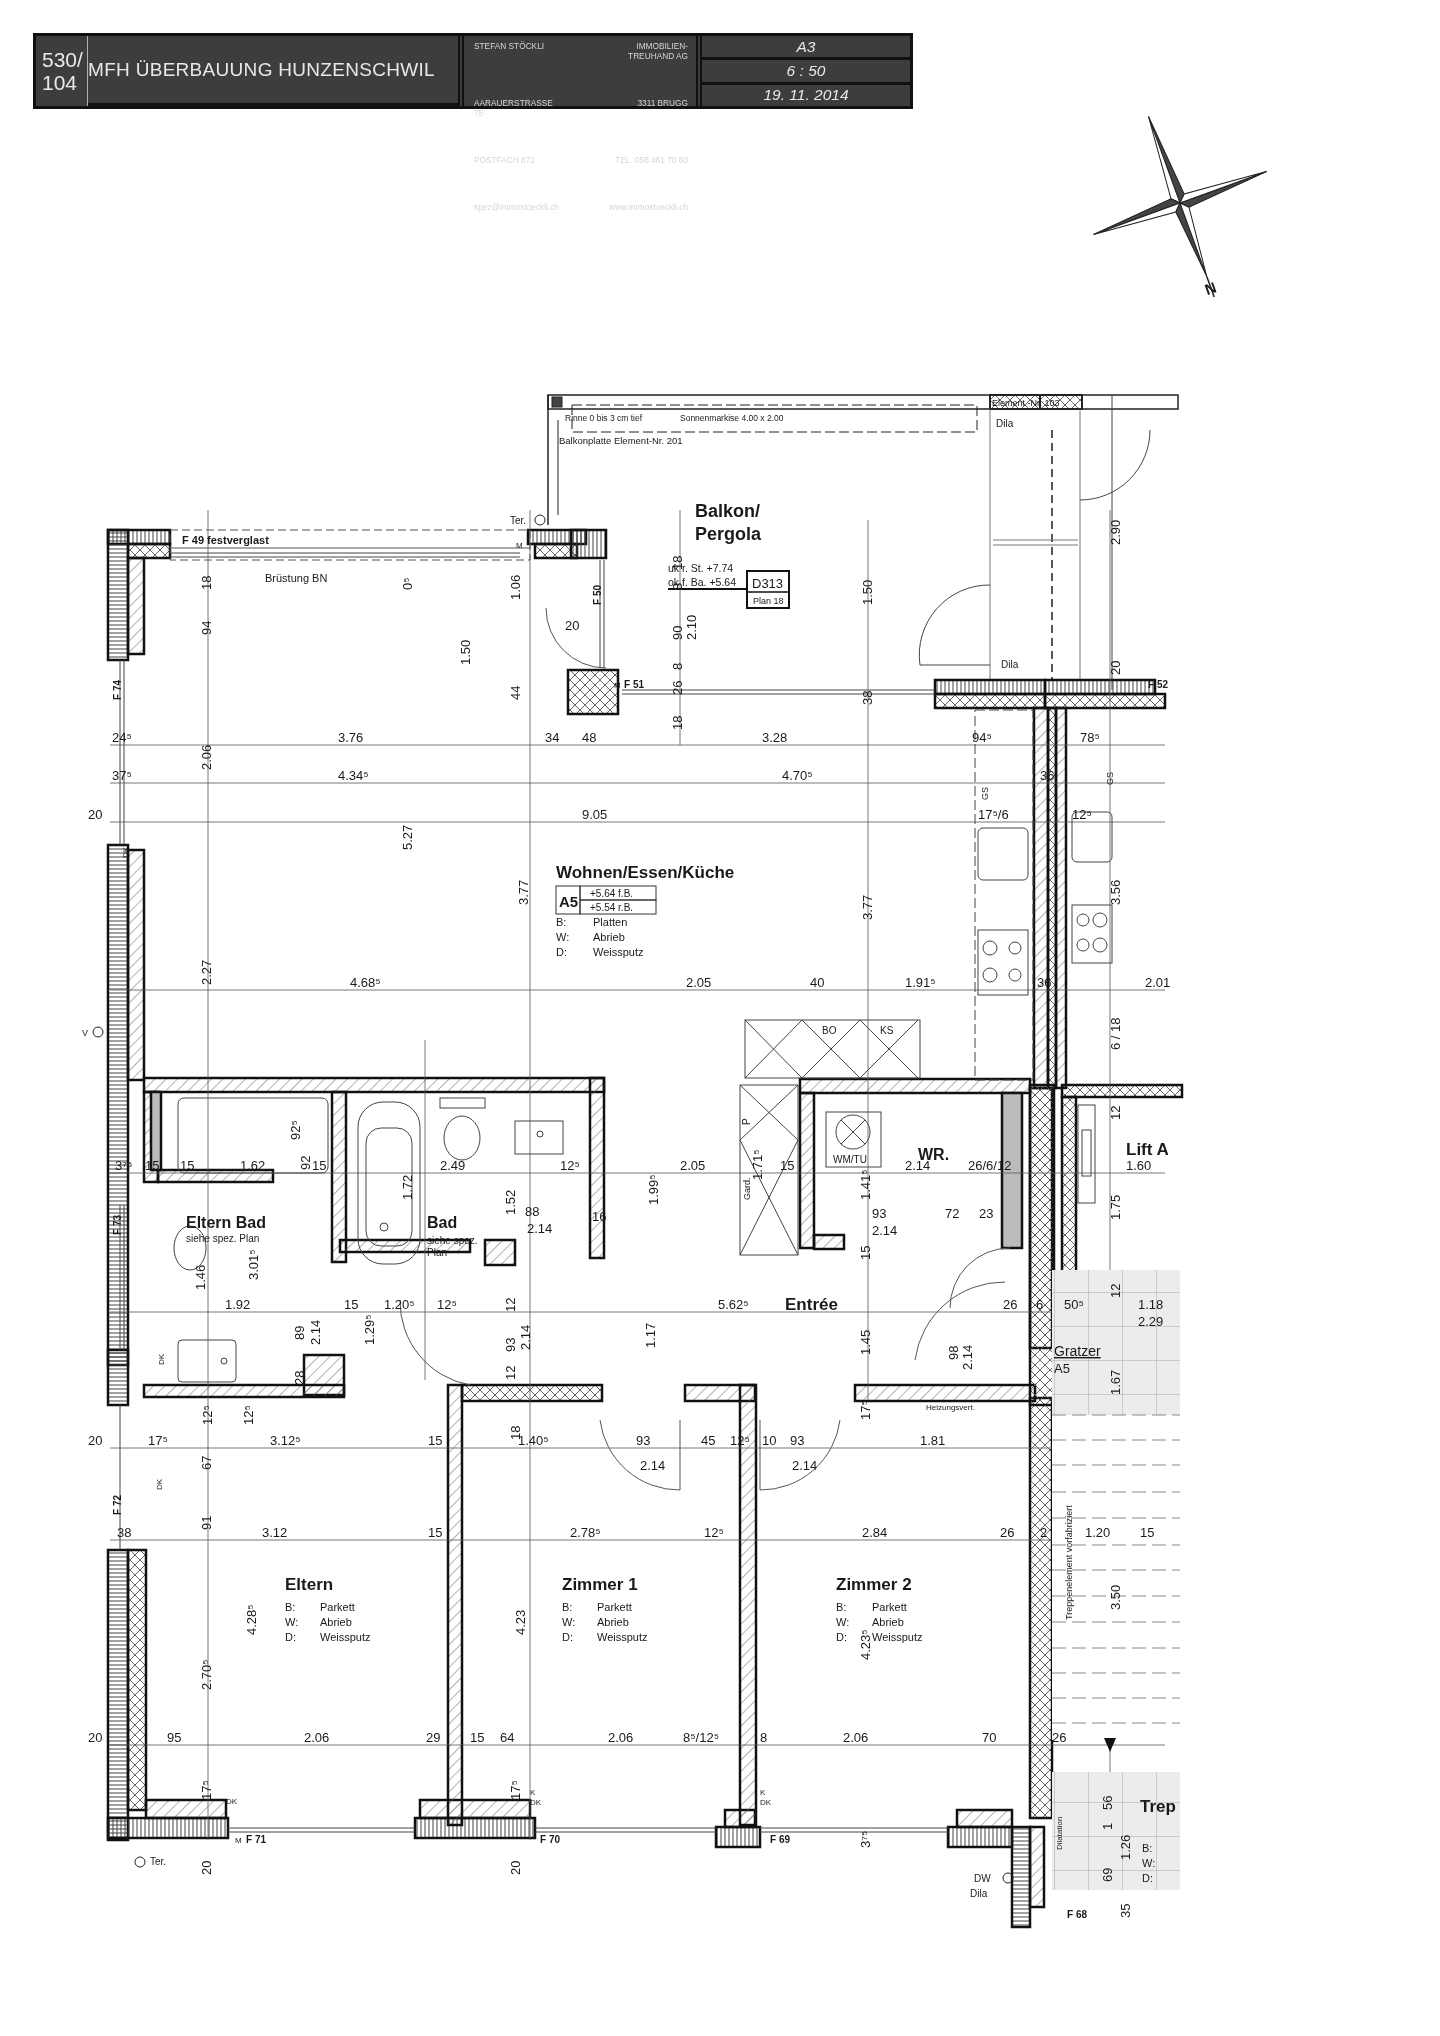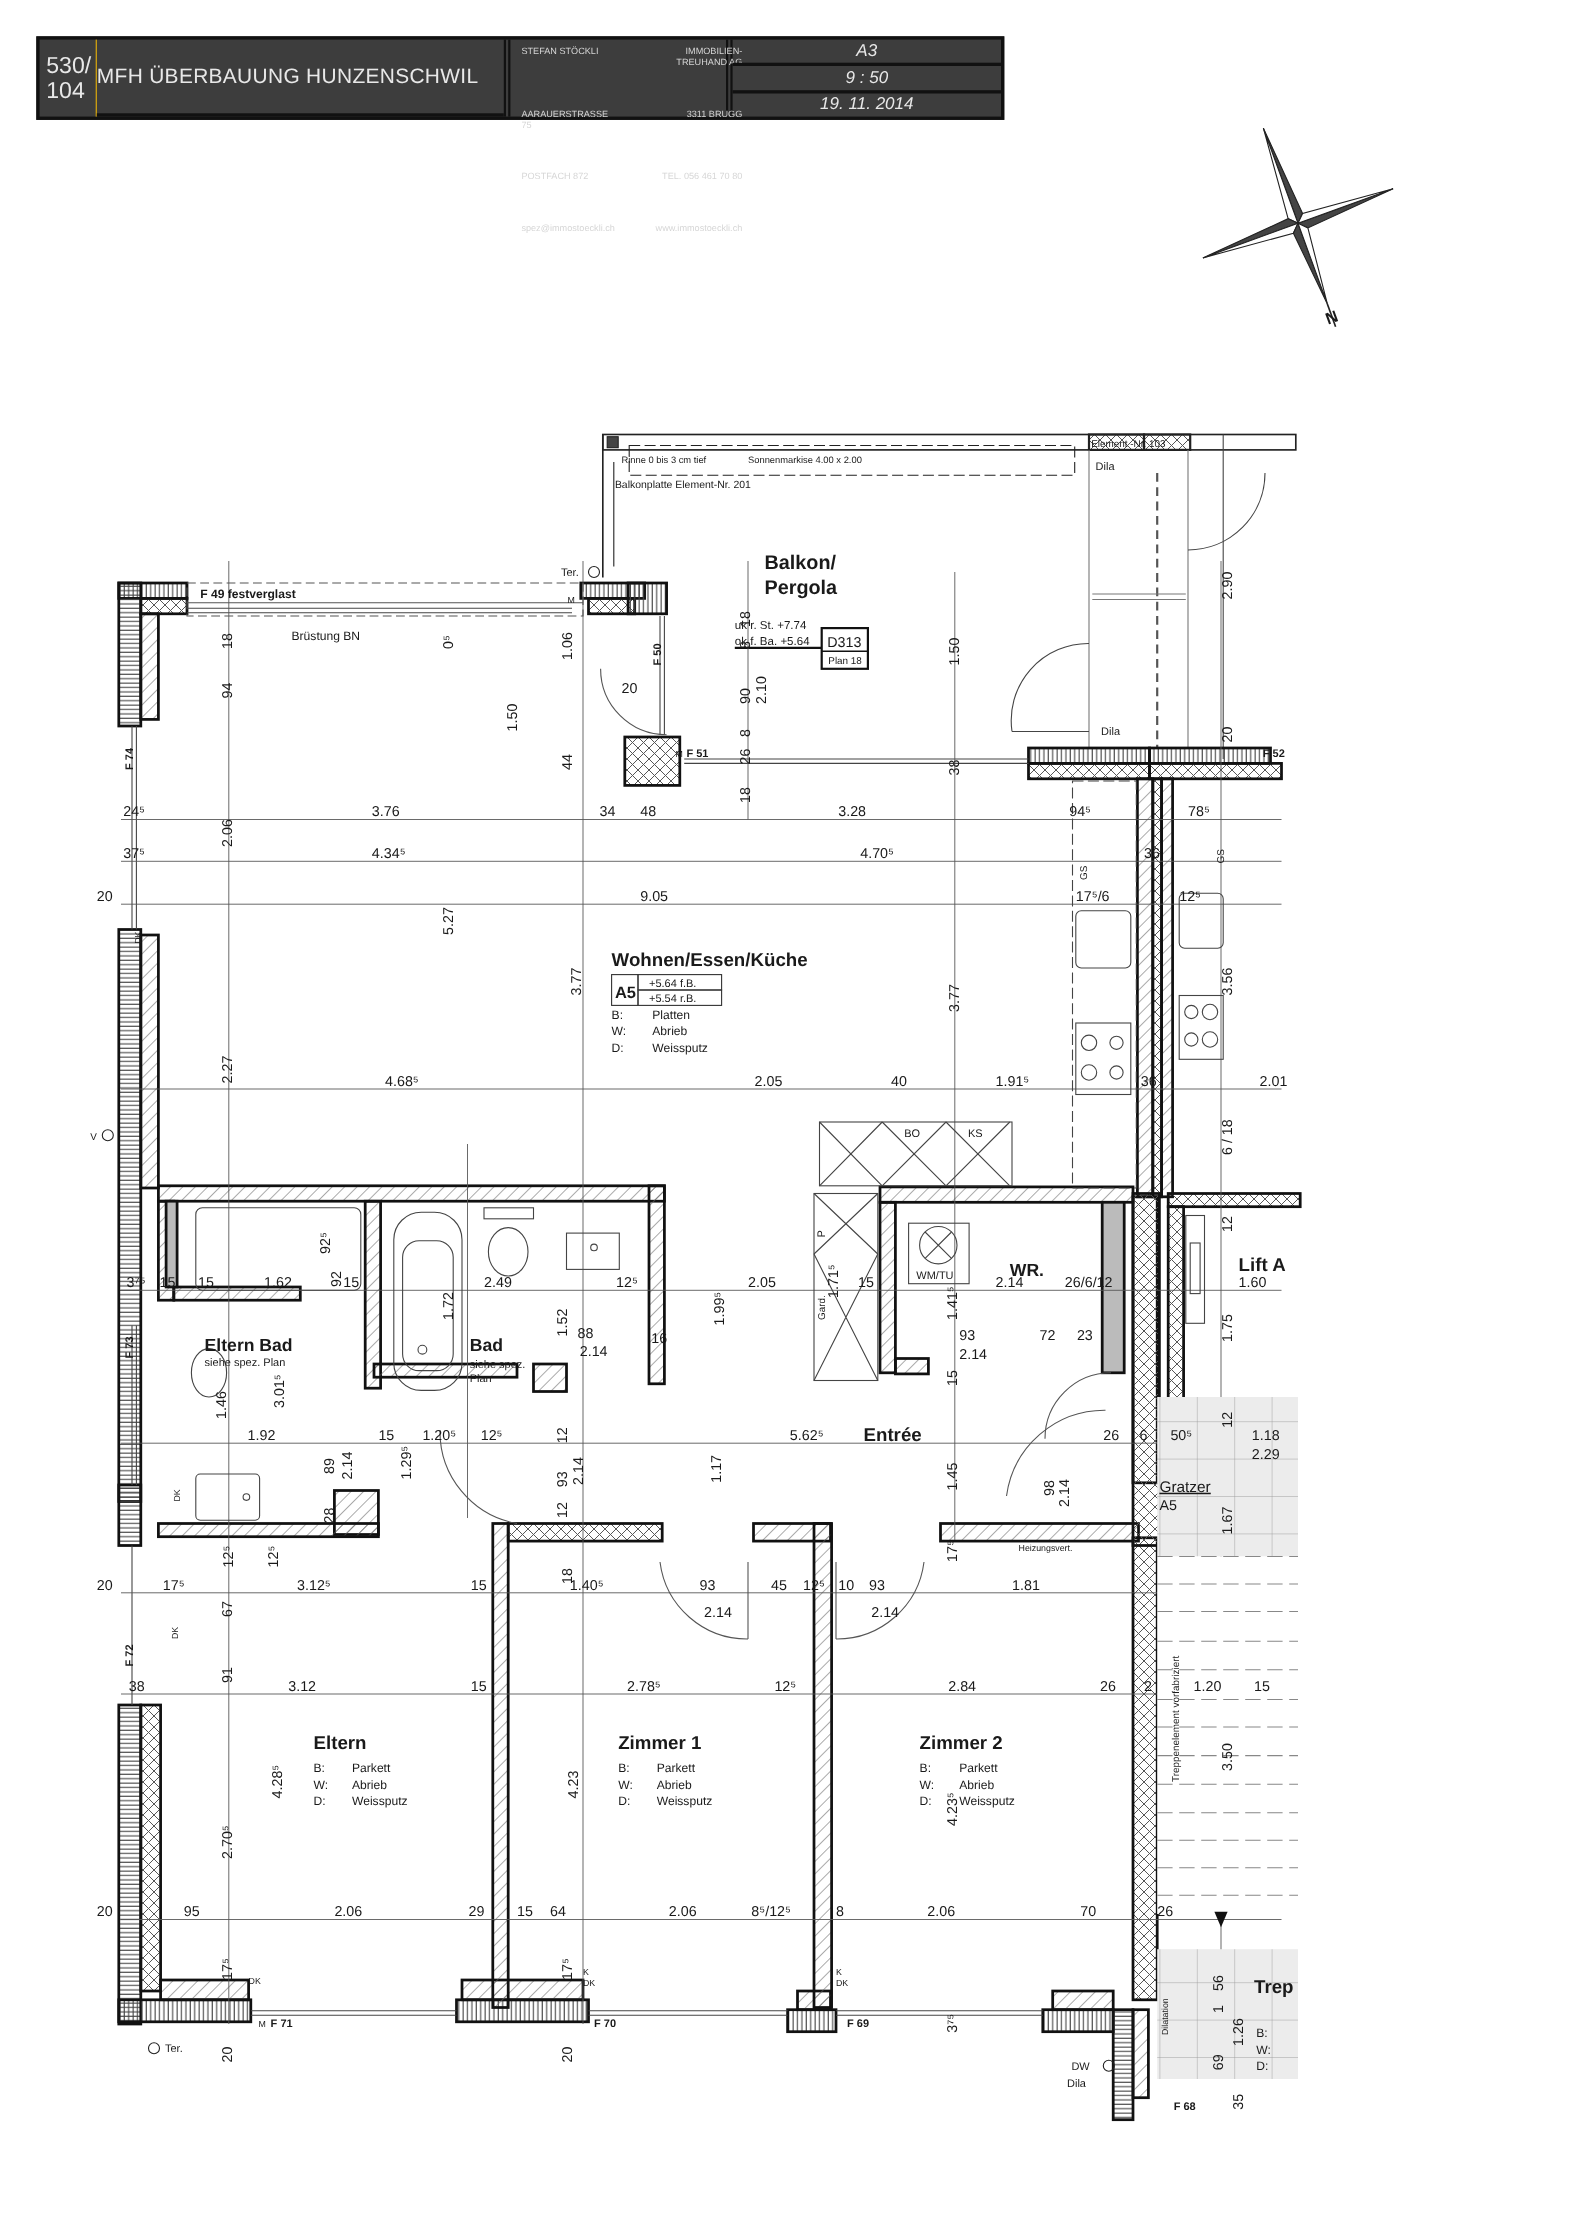--- a/index.html
+++ b/index.html
@@ -8,21 +8,21 @@
   
   .titleblock { position: absolute; left: 33px; top: 33px; width: 880px; height: 76px;
     background: #3d3d3d; border: 3px solid #111; box-sizing: border-box; display: flex; color: #e8e8e8; }
   .tb-num { width: 52px; border-right: 1px solid #eab308; display: flex; flex-direction: column;
     justify-content: center; padding-left: 6px; box-sizing: border-box; }
   .tb-num .a { font-size: 21px; line-height: 24px; }
   .tb-num .b { font-size: 21px; line-height: 22px; }
   .tb-project { width: 370px; border-right: 6px double #111; display: flex; flex-direction: column; }
   .tb-project div { flex: 1; display: flex; align-items: center; font-size: 19px; letter-spacing: 0.3px; }
   .tb-project div:first-child { border-bottom: 3px solid #111; }
-  .tb-office { width: 202px; border-right: 6px double #111; padding: 5px 8px 3px 10px; box-sizing: border-box;
+  .tb-office { width: 238px; border-right: 6px double #111; padding: 5px 8px 3px 10px; box-sizing: border-box;
     display: grid; grid-template-columns: 1fr auto; font-size: 8.3px; row-gap: 4px; column-gap: 6px; color: #d6d6d6; gap: 37px; }
   .tb-office span:nth-child(even) { text-align: right; }
   .tb-meta { flex: 1; display: flex; flex-direction: column; }
   .tb-meta div { flex: 1; display: flex; align-items: center; justify-content: center; font-size: 15.5px; font-style: italic; }
   .tb-meta div:not(:last-child) { border-bottom: 3px solid #111; }
   
   svg.plan { position: absolute; left: 0; top: 0; }
   text { font-family: "Liberation Sans", "DejaVu Sans", sans-serif; fill: #1a1a1a; }
 </style>
 </head>
@@ -41,21 +41,21 @@
     <span>IMMOBILIEN-TREUHAND AG</span>
     <span>AARAUERSTRASSE 75</span>
     <span>3311 BRUGG</span>
     <span>POSTFACH 872</span>
     <span>TEL. 056 461 70 80</span>
     <span>spez@immostoeckli.ch</span>
     <span>www.immostoeckli.ch</span>
   </div>
   <div class="tb-meta">
     <div>A3</div>
-    <div>9 : 50</div>
+    <div>6 : 50</div>
     <div>19. 11. 2014</div>
   </div>
 </div>
 
 <svg class="plan" width="1440" height="2036" viewBox="0 0 1440 2036">
   <defs>
     <pattern id="hatch" width="8" height="8" patternUnits="userSpaceOnUse" patternTransform="rotate(45)">
       <line x1="0" y1="0" x2="0" y2="8" stroke="#666" stroke-width="1"></line>
     </pattern>
     <pattern id="cross" width="10" height="10" patternUnits="userSpaceOnUse">

